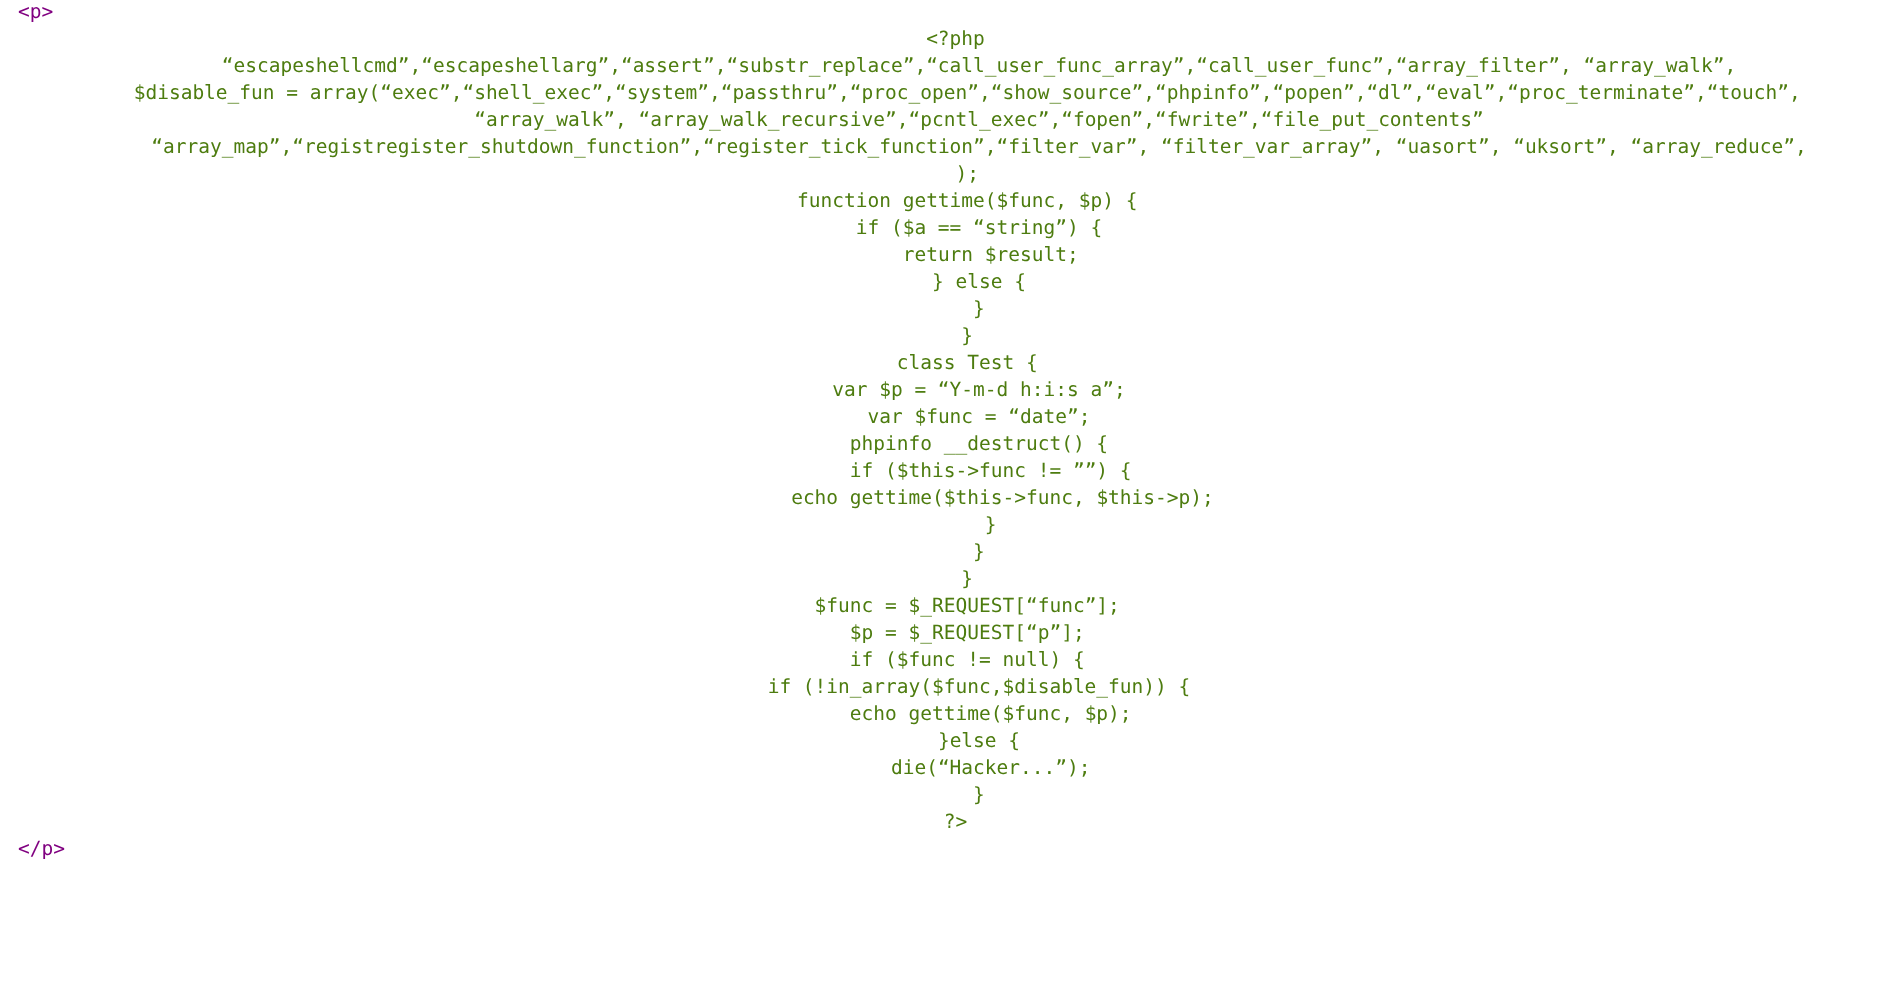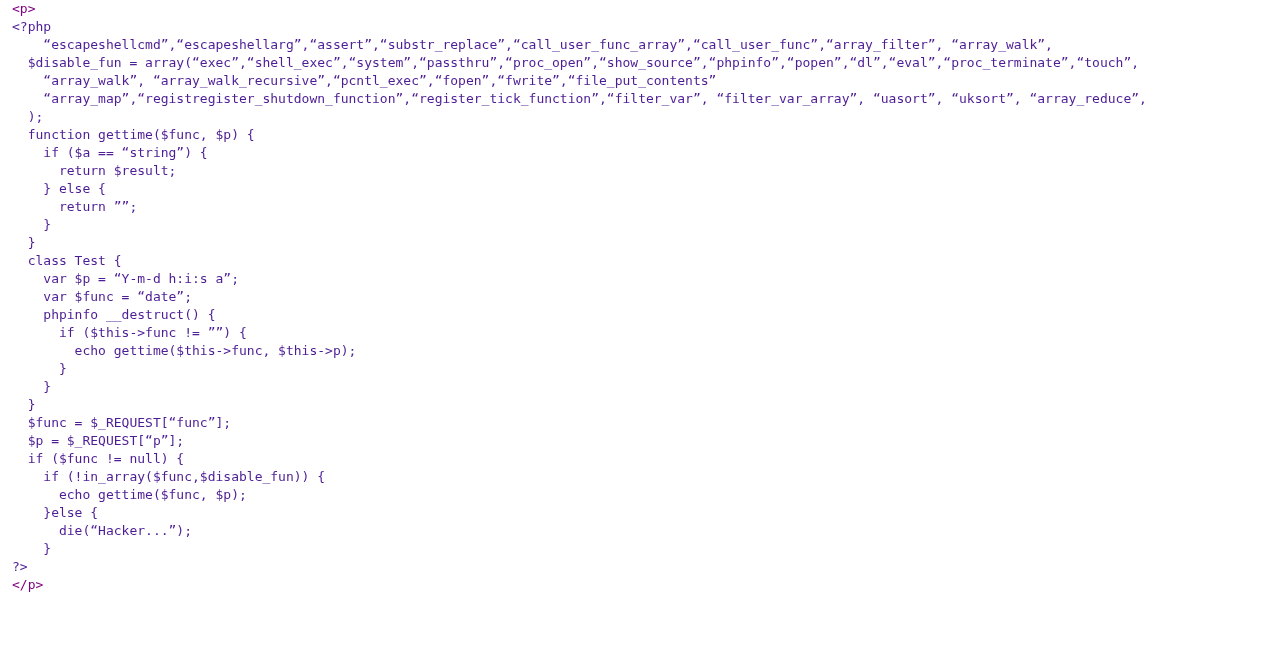--- a/index.html
+++ b/index.html
@@ -33,21 +33,22 @@
     white-space: pre;
     letter-spacing: 0px;
     color: #1c6b1c;
   }
 
   .tag {
     color: #800080;
   }
 
   .php {
-    color: #4c1d95;
+    color: #4d7c0f;
+    text-align: center;
   }
 
   
   #line-open-p {
     padding-left: 12px;
   }
   #line-close-p {
     padding-left: 12px;
   }
   .php-body {
@@ -65,21 +66,20 @@
 
   <span class="code-line php php-body">    “escapeshellcmd”,“escapeshellarg”,“assert”,“substr_replace”,“call_user_func_array”,“call_user_func”,“array_filter”, “array_walk”,</span>
   <span class="code-line php php-body">  $disable_fun = array(“exec”,“shell_exec”,“system”,“passthru”,“proc_open”,“show_source”,“phpinfo”,“popen”,“dl”,“eval”,“proc_terminate”,“touch”,</span>
   <span class="code-line php php-body">    “array_walk”, “array_walk_recursive”,“pcntl_exec”,“fopen”,“fwrite”,“file_put_contents”</span>
   <span class="code-line php php-body">    “array_map”,“registregister_shutdown_function”,“register_tick_function”,“filter_var”, “filter_var_array”, “uasort”, “uksort”, “array_reduce”,</span>
   <span class="code-line php php-body">  );</span>
   <span class="code-line php php-body">  function gettime($func, $p) {</span>
   <span class="code-line php php-body">    if ($a == “string”) {</span>
   <span class="code-line php php-body">      return $result;</span>
   <span class="code-line php php-body">    } else {</span>
-  <span class="code-line php php-body">      return ””;</span>
   <span class="code-line php php-body">    }</span>
   <span class="code-line php php-body">  }</span>
   <span class="code-line php php-body">  class Test {</span>
   <span class="code-line php php-body">    var $p = “Y-m-d h:i:s a”;</span>
   <span class="code-line php php-body">    var $func = “date”;</span>
   <span class="code-line php php-body">    phpinfo __destruct() {</span>
   <span class="code-line php php-body">      if ($this-&gt;func != ””) {</span>
   <span class="code-line php php-body">        echo gettime($this-&gt;func, $this-&gt;p);</span>
   <span class="code-line php php-body">      }</span>
   <span class="code-line php php-body">    }</span>

